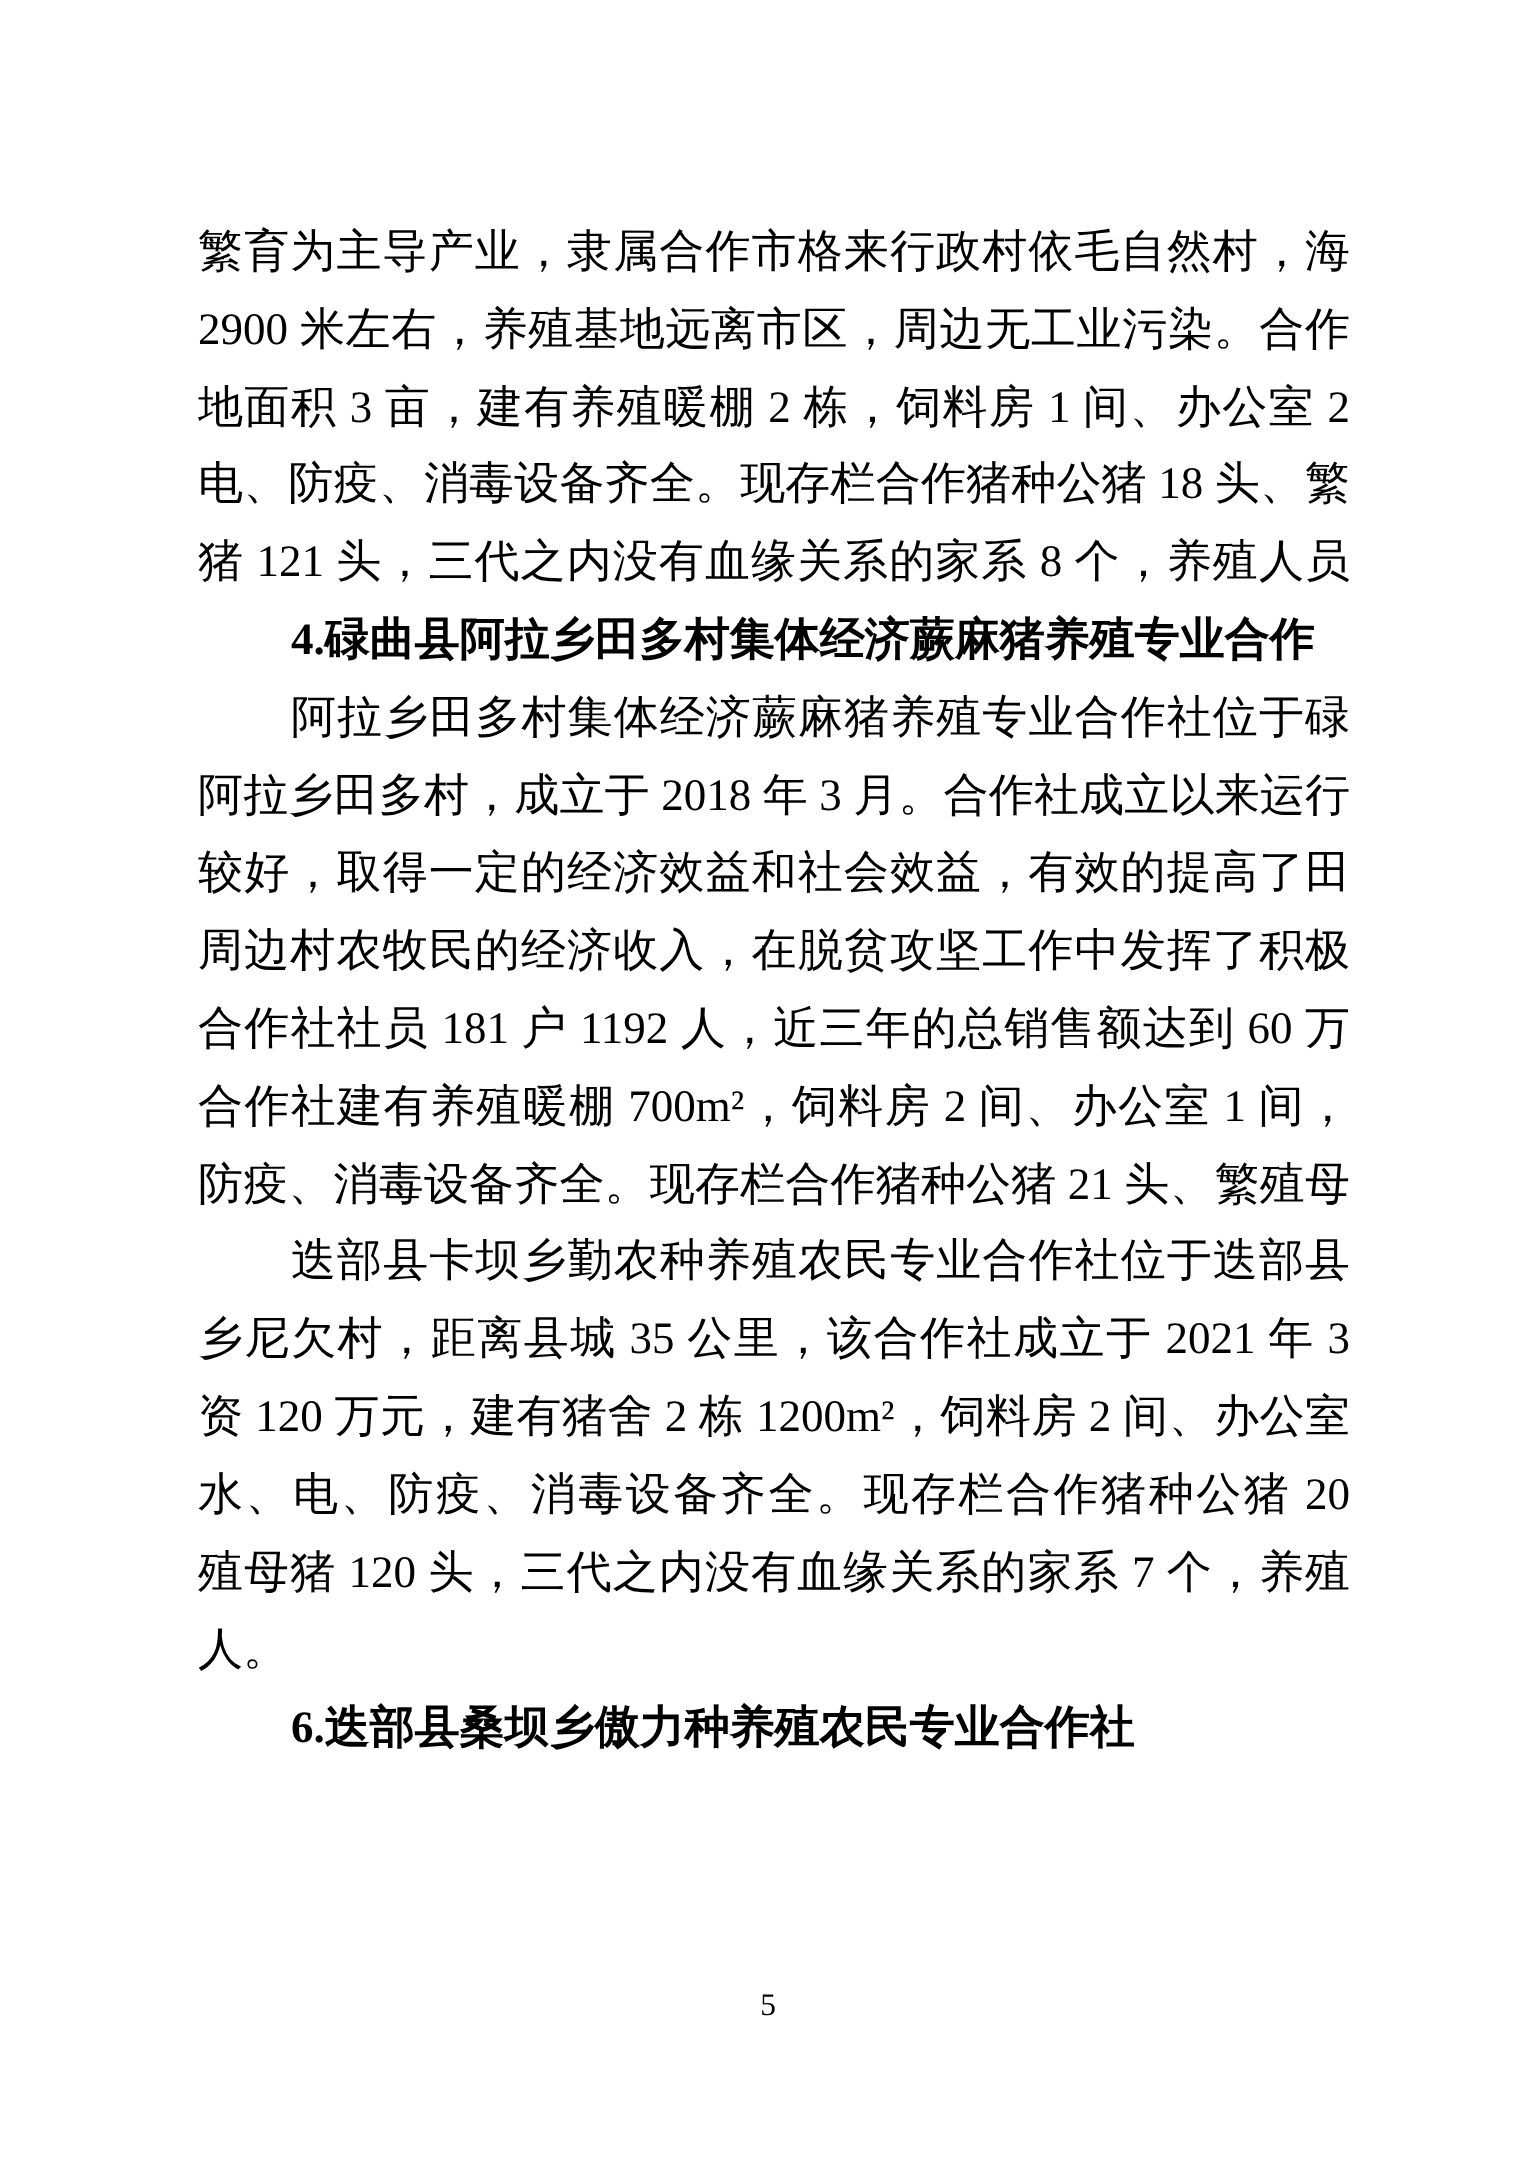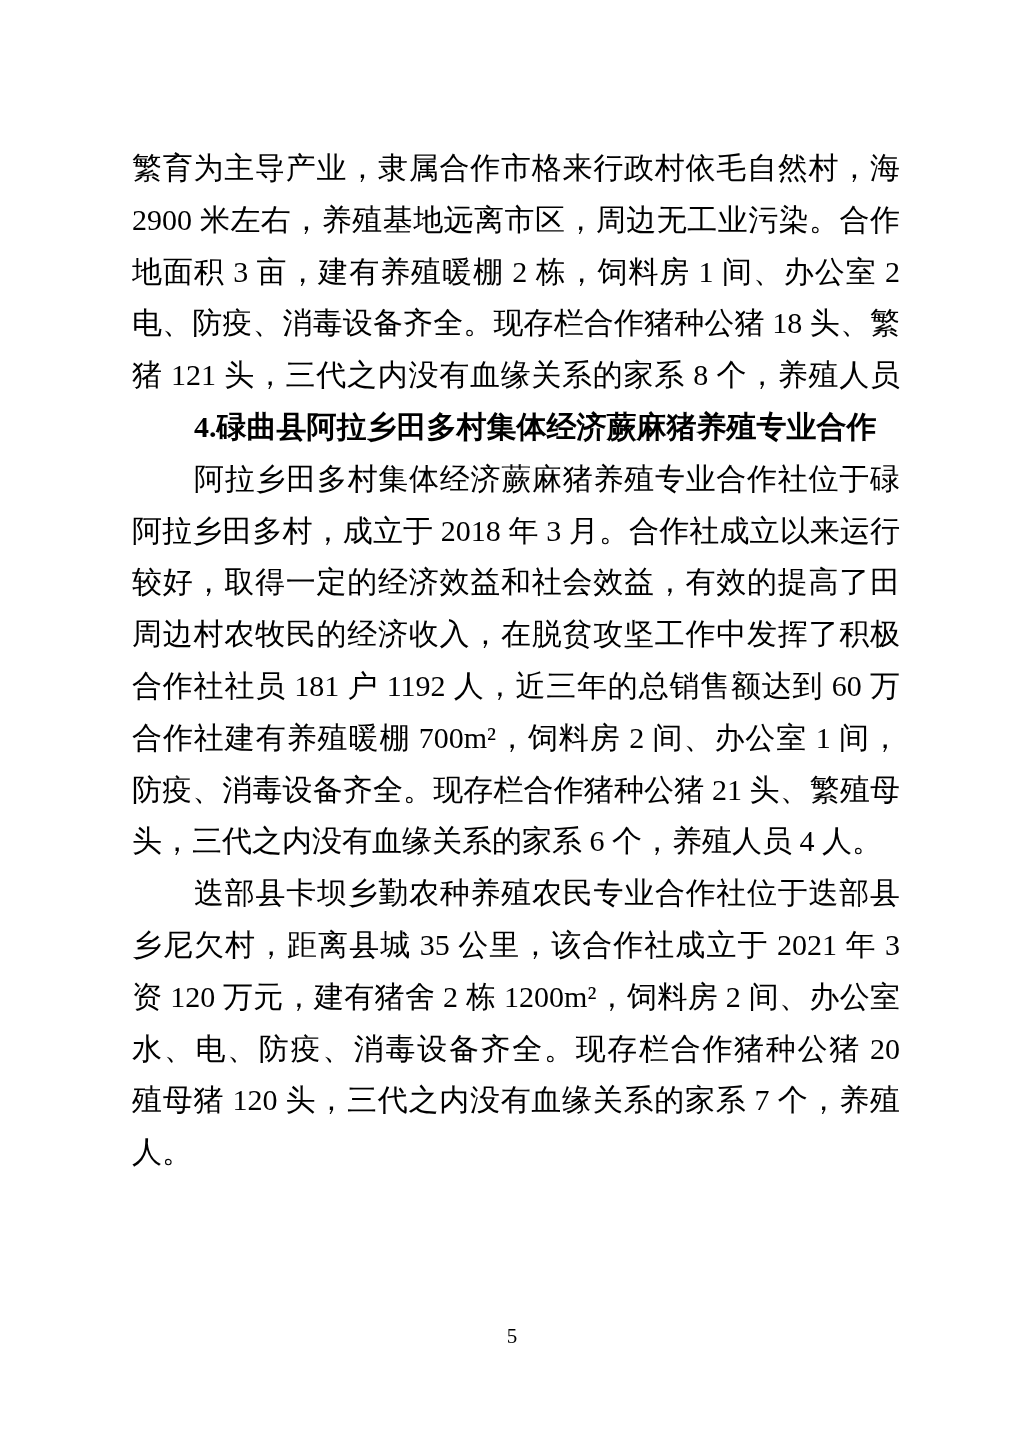--- a/index.html
+++ b/index.html
@@ -62,24 +62,24 @@
       <div class="line just">电、防疫、消毒设备齐全。现存栏合作猪种公猪 18 头、繁殖母</div>
       <div class="line just">猪 121 头，三代之内没有血缘关系的家系 8 个，养殖人员 3 人。</div>
       <div class="line heading indent">4.碌曲县阿拉乡田多村集体经济蕨麻猪养殖专业合作社</div>
       <div class="line indent just">阿拉乡田多村集体经济蕨麻猪养殖专业合作社位于碌曲县</div>
       <div class="line just">阿拉乡田多村，成立于 2018 年 3 月。合作社成立以来运行情况</div>
       <div class="line just">较好，取得一定的经济效益和社会效益，有效的提高了田多村级</div>
       <div class="line just">周边村农牧民的经济收入，在脱贫攻坚工作中发挥了积极的作用，</div>
       <div class="line just">合作社社员 181 户 1192 人，近三年的总销售额达到 60 万元以上。</div>
       <div class="line just">合作社建有养殖暖棚 700m²，饲料房 2 间、办公室 1 间，水、电、</div>
       <div class="line just">防疫、消毒设备齐全。现存栏合作猪种公猪 21 头、繁殖母猪 230</div>
-      <div class="line">头，三代之内没有血缘关系的家系 6 个，养殖人员 4 人。</div>
       <div class="line indent just">迭部县卡坝乡勤农种养殖农民专业合作社位于迭部县卡坝</div>
       <div class="line just">乡尼欠村，距离县城 35 公里，该合作社成立于 2021 年 3 月，出</div>
       <div class="line just">资 120 万元，建有猪舍 2 栋 1200m²，饲料房 2 间、办公室 1 间，</div>
       <div class="line just">水、电、防疫、消毒设备齐全。现存栏合作猪种公猪 20 头、繁</div>
       <div class="line just">殖母猪 120 头，三代之内没有血缘关系的家系 7 个，养殖人员 3</div>
       <div class="line">人。</div>
+      <div class="line heading indent">6.迭部县桑坝乡傲力种养殖农民专业合作社</div>
     </div>
   <div class="footer">
     <span>5</span>
   </div>
 </div>
 
 </body></html>

